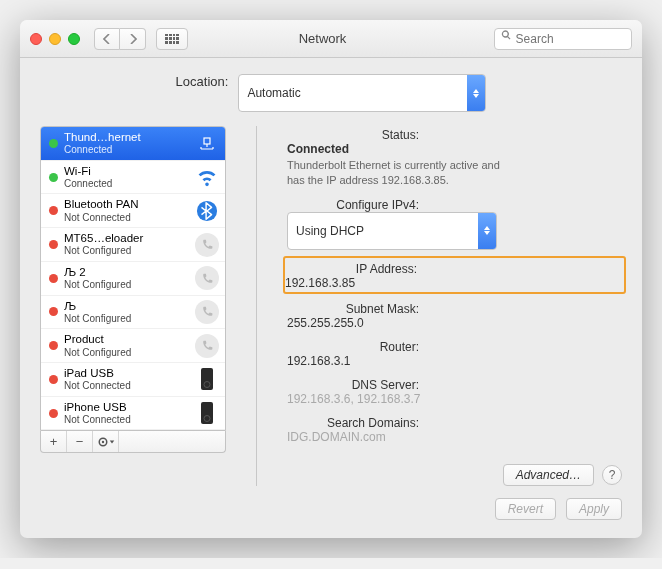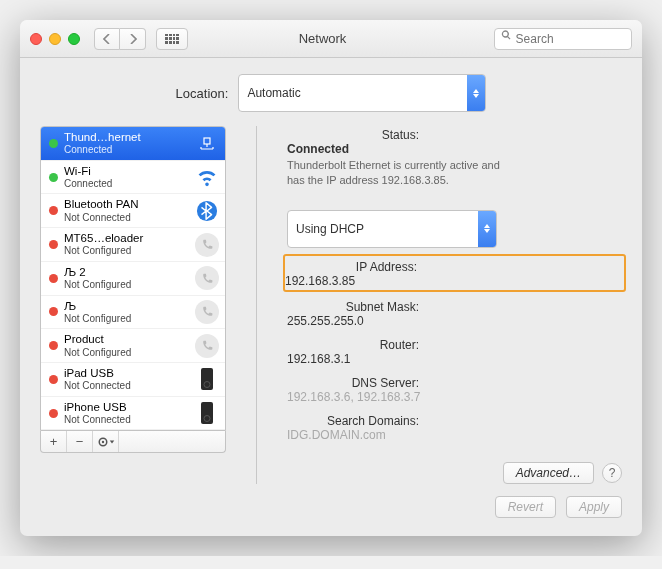--- a/index.html
+++ b/index.html
@@ -17,21 +17,21 @@
 .nav-btn:last-child { border-radius: 0 4px 4px 0; border-left: none; }
 .grid-btn { margin-left: 10px; width: 32px; height: 22px; background: linear-gradient(#fdfdfd,#f2f2f2); border: 1px solid #c9c9c9; border-radius: 4px; display: flex; align-items: center; justify-content: center; }
 .grid-btn .g { width: 14px; height: 10px; display: grid; grid-template-columns: repeat(4,1fr); grid-template-rows: repeat(3,1fr); gap: 1px; }
 .grid-btn .g span { background: #666; }
 .title { position: absolute; left: 0; right: 17px; text-align: center; font-size: 13px; color: #3f3f3f; pointer-events: none; }
 .search { margin-left: auto; display: flex; width: 138px; height: 22px; background: #fff; border: 1px solid #c9c9c9; border-radius: 4px; padding: 0 6px; gap: 4px; }
 .search svg { width: 12px; height: 12px; fill: #888; }
 .search input { border: none; outline: none; font-size: 12px; width: 100%; background: transparent; }
 
 .body { padding: 16px 20px 18px; }
-.loc-row { display: flex; align-items: center; justify-content: center; gap: 10px; margin-bottom: 14px; }
+.loc-row { display: flex; align-items: flex-start; justify-content: center; gap: 10px; margin-bottom: 14px; }
 .loc-row label { font-size: 13px; color: #333; }
 .select { position: relative; display: inline-flex; align-items: center; background: #fff; border: 1px solid #c4c4c4; border-radius: 4px; height: 38px; font-size: 12px; padding-left: 8px; }
 .select .sel-text { flex: 1; text-align: left; color: #333; }
 .select .caret { width: 18px; height: 100%; background: linear-gradient(#6aa8ff,#3a7ef0); border-radius: 0 3px 3px 0; display: flex; flex-direction: column; align-items: center; justify-content: center; gap: 1px; }
 .select .caret::before, .select .caret::after { content:""; border-left: 3px solid transparent; border-right: 3px solid transparent; }
 .select .caret::before { border-bottom: 4px solid #fff; }
 .select .caret::after { border-top: 4px solid #fff; }
 .loc-select { width: 248px; }
 
 .content { display: flex; gap: 28px; }
@@ -52,21 +52,21 @@
 
 .divider { width: 1px; background: #c7c7c7; margin: 0 2px; }
 
 .detail { flex: 1; display: flex; flex-direction: column; font-size: 12px; color: #333; }
 .drow { display: flex; align-items: flex-start; margin-bottom: 8px; flex-direction: column; }
 .drow .lbl { width: 142px; text-align: right; padding-right: 10px; color: #333; padding-top: 2px; }
 .drow .val { flex: 1; }
 .status-val { display: flex; flex-direction: column; gap: 2px; }
 .status-val strong { font-weight: 600; }
 .status-desc { font-size: 11px; color: #666; max-width: 230px; line-height: 1.35; }
-.cfg-select { width: 210px; margin-top: 14px; }
+.cfg-select { width: 210px; }
 .hl { border: 2px solid #f0a030; border-radius: 3px; padding: 2px 0; margin: -2px -4px 6px -4px; }
 .hl .lbl { padding-left: 13px; }
 .grey { color: #a9a9a9; }
 
 .adv-row { display: flex; justify-content: flex-end; align-items: center; gap: 8px; margin-top: auto; padding-top: 12px; }
 .btn { height: 22px; padding: 0 12px; font-size: 12px; background: linear-gradient(#fdfdfd,#f2f2f2); border: 1px solid #c4c4c4; border-radius: 4px; color: #333; cursor: pointer; font-style: italic; }
 .btn.disabled { color: #aaa; }
 .help { width: 20px; height: 20px; border-radius: 50%; border: 1px solid #c4c4c4; background: linear-gradient(#fdfdfd,#f2f2f2); color: #666; font-size: 12px; display: flex; align-items: center; justify-content: center; }
 
 .footer { display: flex; justify-content: flex-end; gap: 10px; margin-top: 12px; }
@@ -262,20 +262,21 @@
 
       <div class="detail">
         <div class="drow">
           <div class="lbl">Status:</div>
           <div class="val status-val">
             <strong>Connected</strong>
             <div class="status-desc">Thunderbolt Ethernet is currently active and has the IP address 192.168.3.85.</div>
           </div>
         </div>
         <div class="drow">
+          <div class="lbl">Configure IPv4:</div>
           <div class="val">
             <div class="select cfg-select">
               <span class="sel-text">Using DHCP</span>
               <span class="caret"></span>
             </div>
           </div>
         </div>
         <div class="drow hl">
           <div class="lbl">IP Address:</div>
           <div class="val">192.168.3.85</div>

